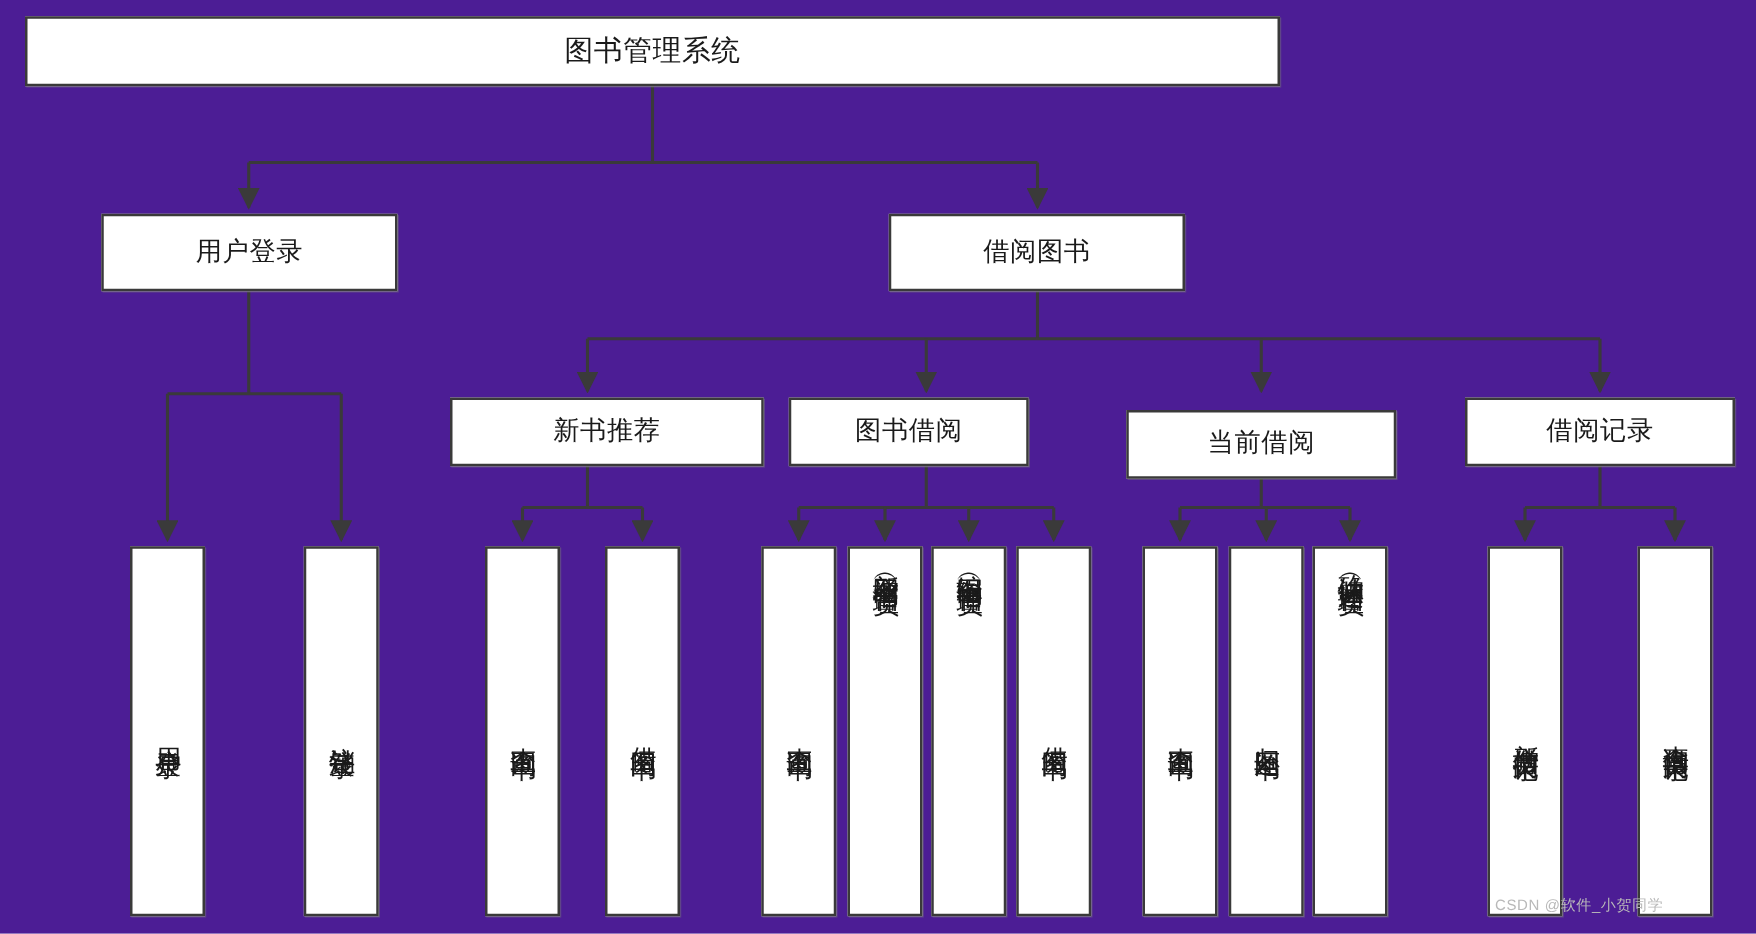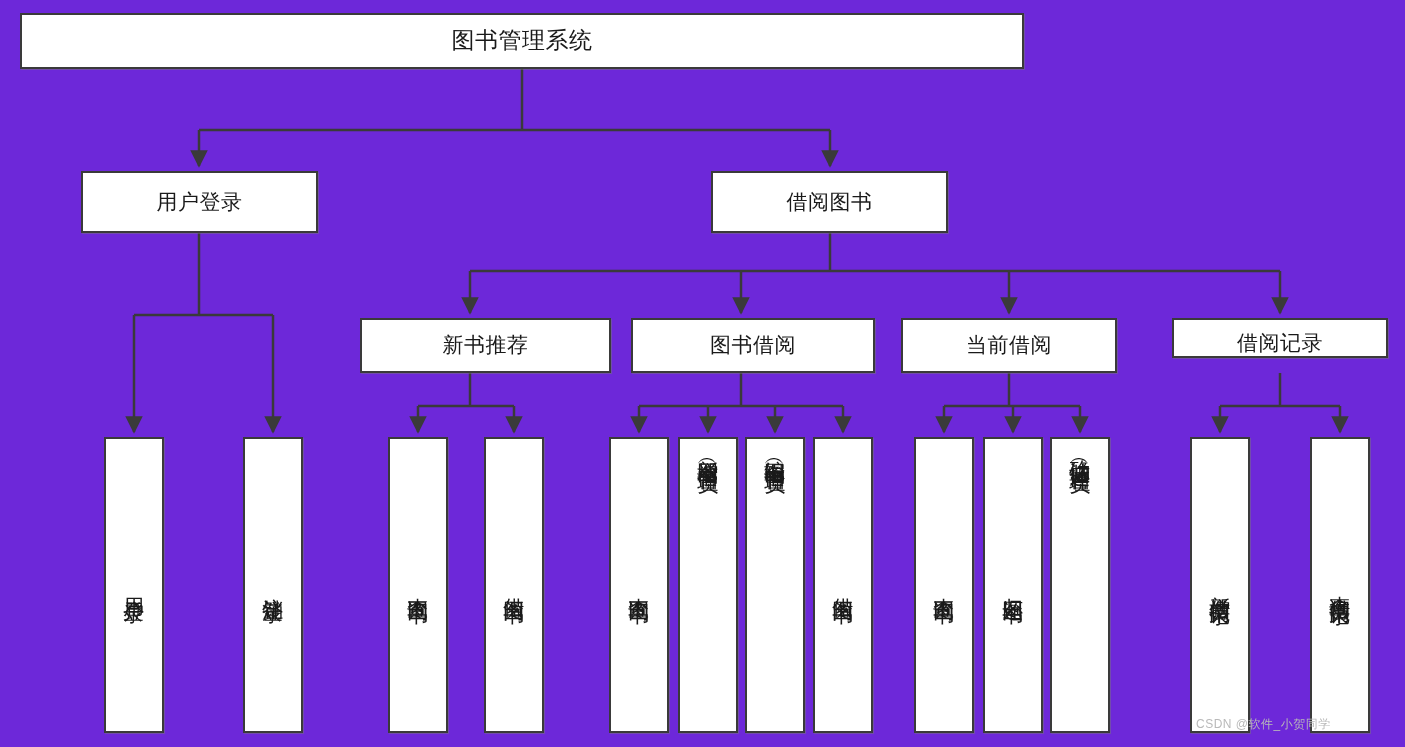--- a/index.html
+++ b/index.html
@@ -7,21 +7,21 @@
     padding: 0;
     background: #ffffff;
   }
   body {
     font-family: "Liberation Sans", "DejaVu Sans", sans-serif;
   }
   #canvas {
     position: relative;
     width: 1405px;
     height: 747px;
-    background: #6d28d9;
+    background: #4c1d95;
     overflow: hidden;
   }
   svg#wires {
     position: absolute;
     left: 0;
     top: 0;
     width: 1405px;
     height: 747px;
     pointer-events: none;
   }
@@ -135,27 +135,27 @@
   <div class="node level2" style="left: 81px; top: 171px; width: 237px; height: 62px;">
     <span class="label">用户登录</span>
   </div>
   <div class="node level2" style="left: 711px; top: 171px; width: 237px; height: 62px;">
     <span class="label">借阅图书</span>
   </div>
 
   <div class="node level2" style="left: 360px; top: 318px; width: 251px; height: 55px;">
     <span class="label">新书推荐</span>
   </div>
-  <div class="node level2" style="left: 631px; top: 318px; width: 244px; height: 55px;">
+  <div class="node level2" style="left: 631px; top: 318px; width: 192px; height: 55px;">
     <span class="label">图书借阅</span>
   </div>
-  <div class="node level2" style="left: 901px; top: 318px; width: 216px; height: 55px;">
+  <div class="node level2" style="left: 901px; top: 328px; width: 216px; height: 55px;">
     <span class="label">当前借阅</span>
   </div>
-  <div class="node level2" style="left: 1172px; top: 318px; width: 216px; height: 40px; align-items: flex-end;">
+  <div class="node level2" style="left: 1172px; top: 318px; width: 216px; height: 55px;">
     <span class="label">借阅记录</span>
   </div>
 
   <div class="node leaf" style="left: 104px; top: 437px; width: 60px; height: 296px;">
     <span class="label">用户登录</span>
   </div>
   <div class="node leaf" style="left: 243px; top: 437px; width: 60px; height: 296px;">
     <span class="label">注销登录</span>
   </div>
   <div class="node leaf" style="left: 388px; top: 437px; width: 60px; height: 296px;">

